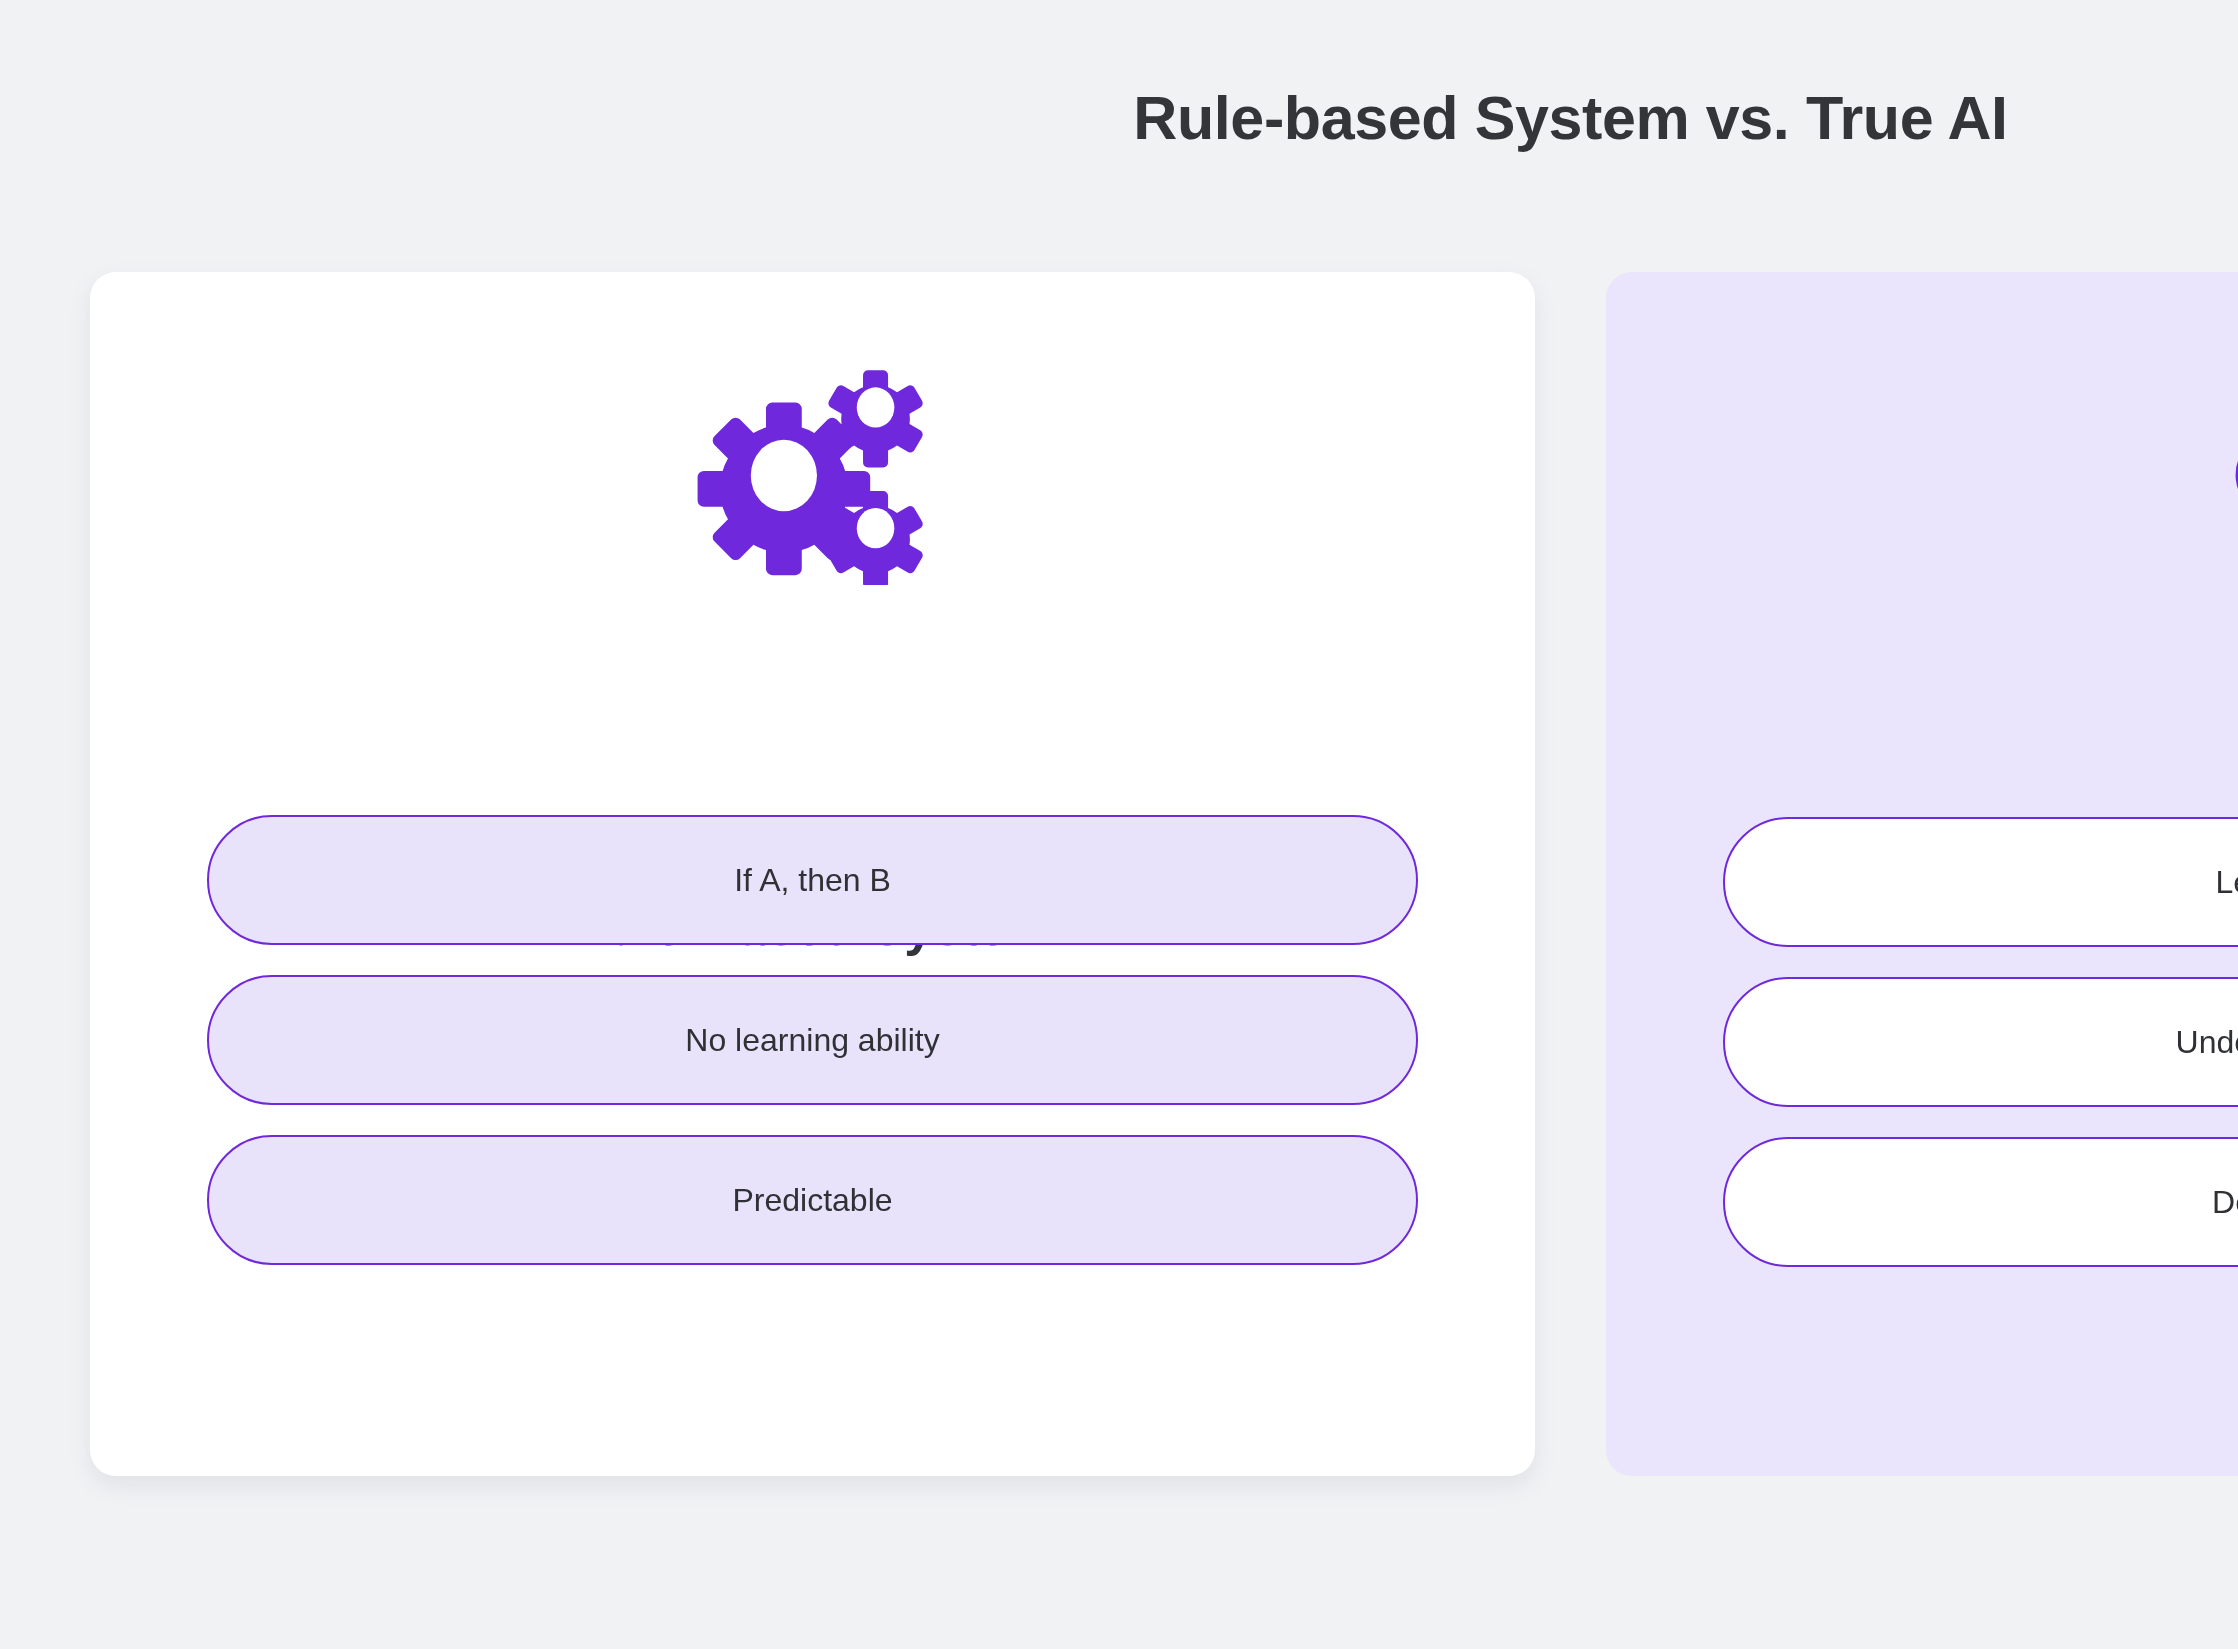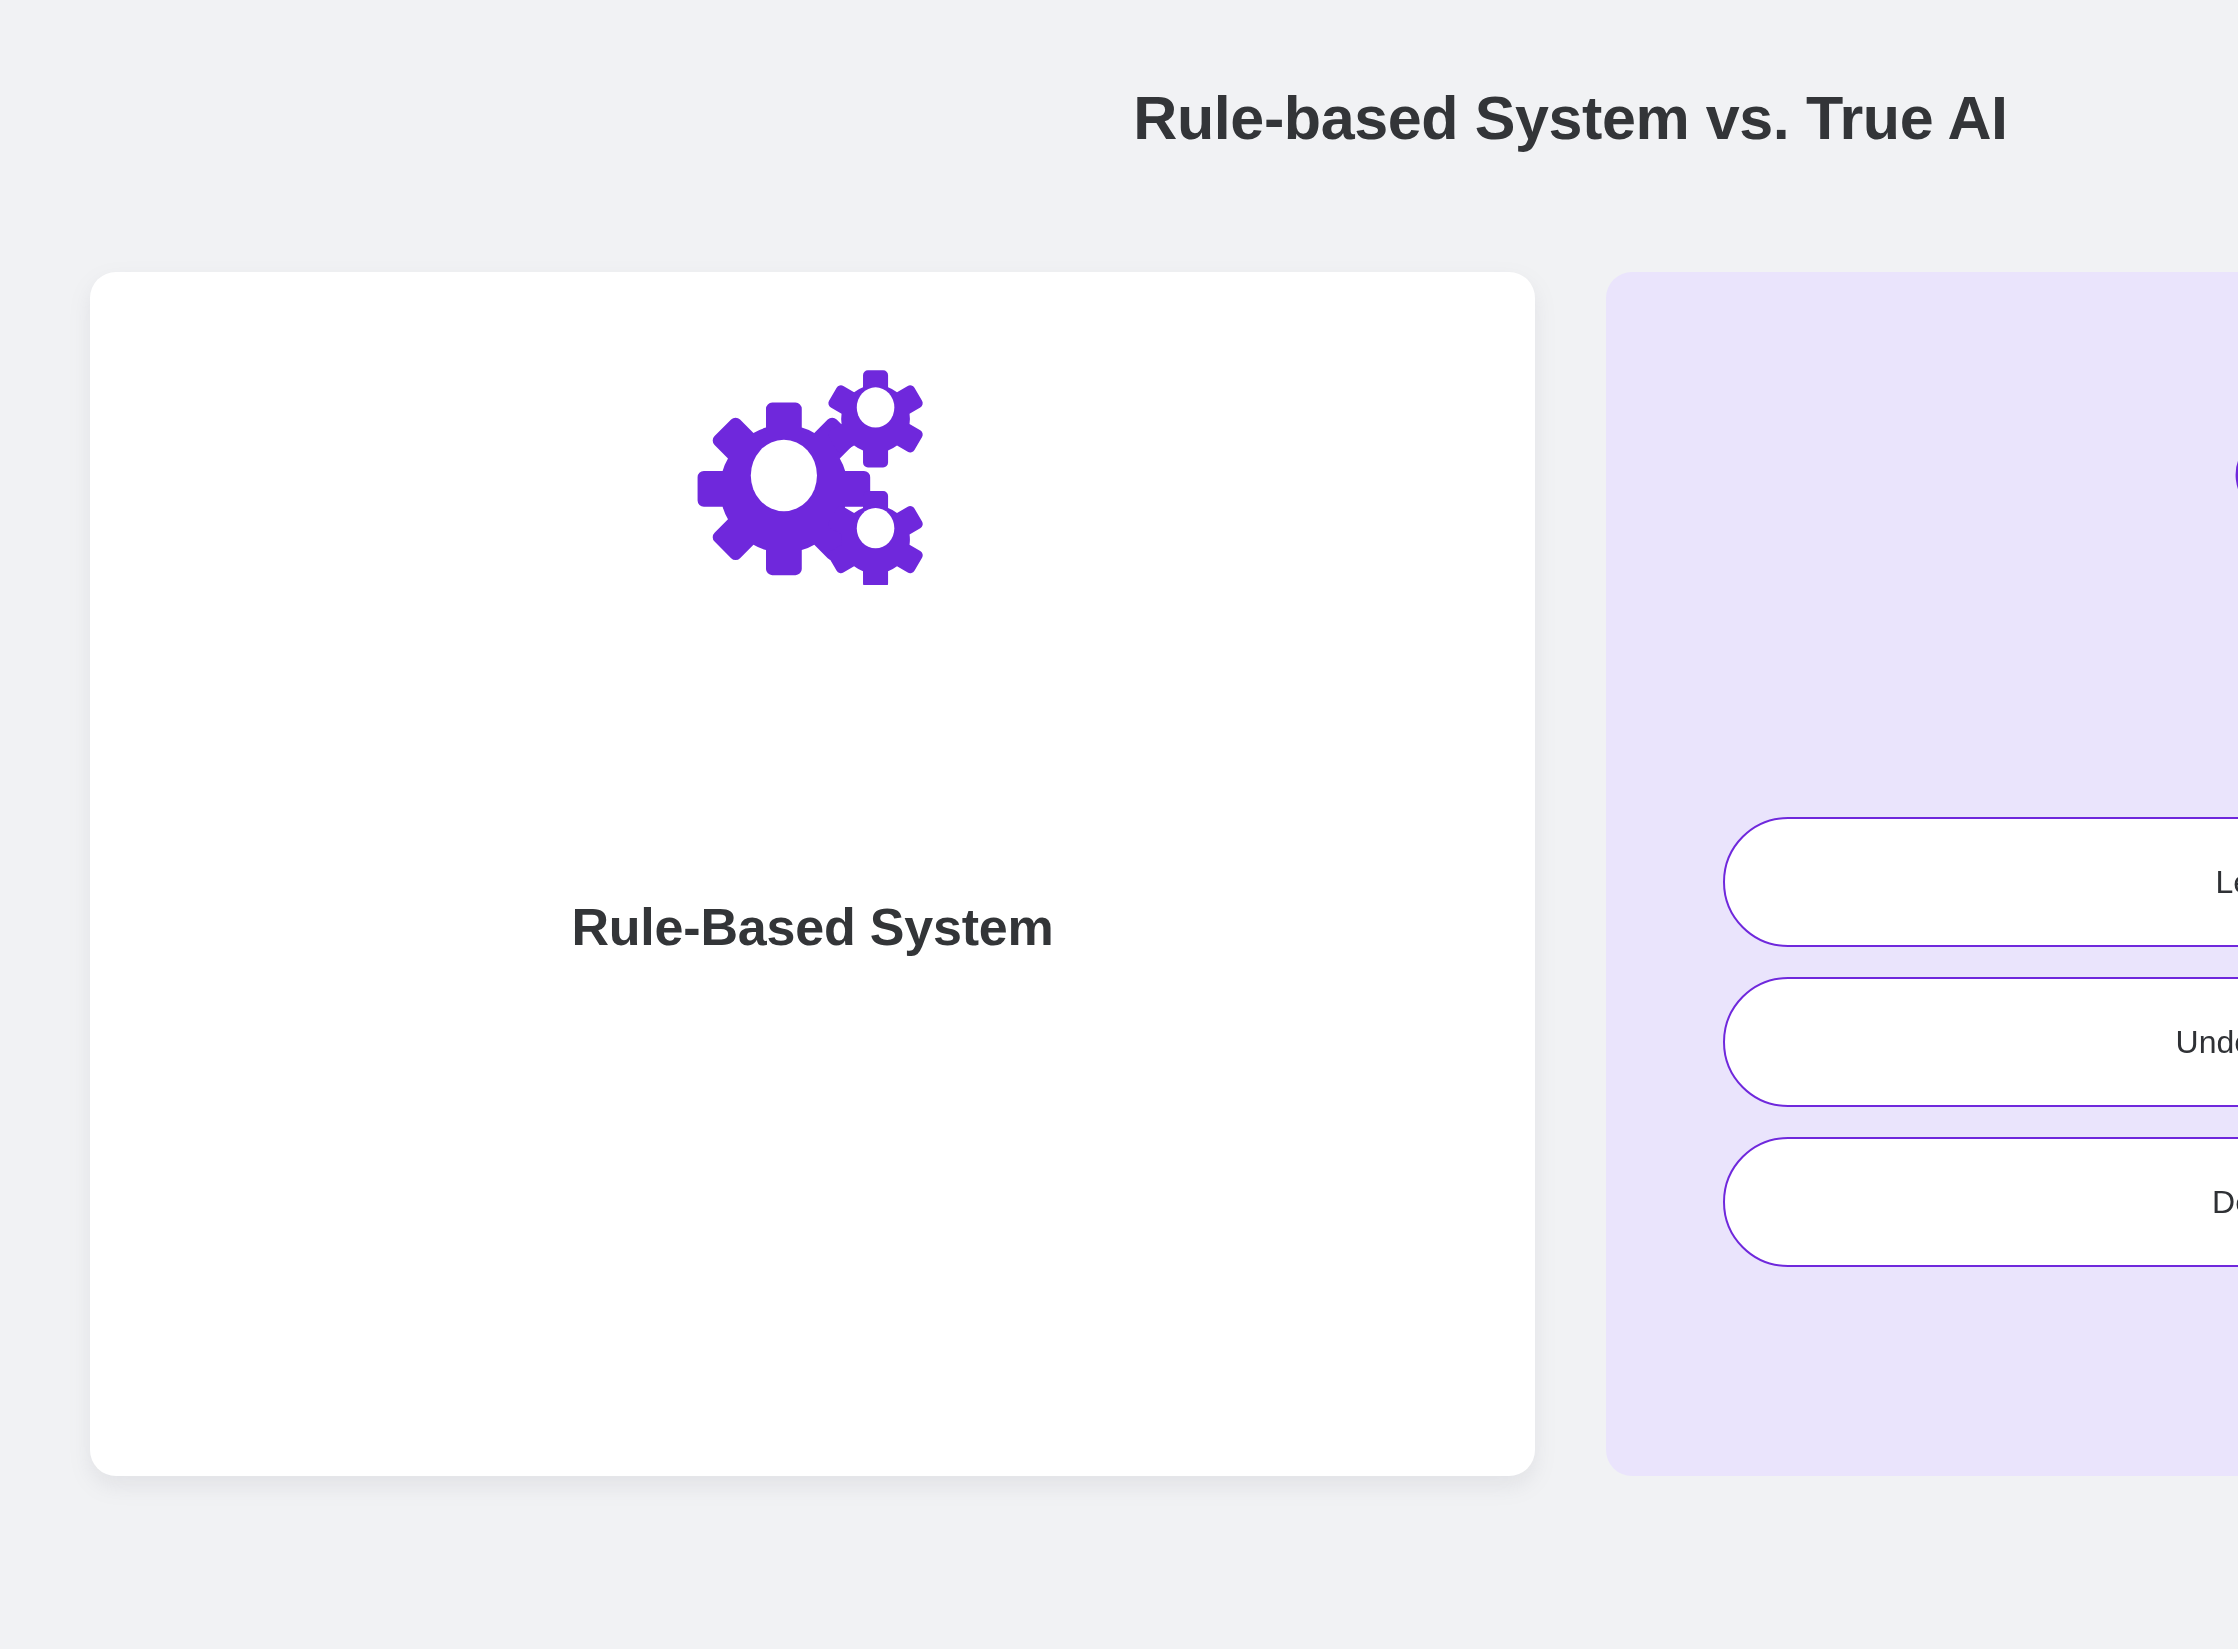--- a/index.html
+++ b/index.html
@@ -148,20 +148,25 @@
         </g>
 
         <ellipse cx="216" cy="285" rx="74" ry="80" fill="#FFFFFF"></ellipse>
         <ellipse cx="421" cy="133" rx="42" ry="45" fill="#FFFFFF"></ellipse>
         <ellipse cx="421" cy="403" rx="42" ry="45" fill="#FFFFFF"></ellipse>
       </svg>
     </div>
 
     <div class="card-heading">Rule-Based System</div>
 
+    <div class="pill-list">
+      <div class="pill pill--filled">If A, then B</div>
+      <div class="pill pill--filled">No learning ability</div>
+      <div class="pill pill--filled">Predictable</div>
+    </div>
   </div>
 
   <div class="card card--ai">
 
     <div class="icon-wrap icon-wrap--brain">
       <svg class="brain-icon" viewBox="0 0 440 500" aria-hidden="true">
         <g fill="none" stroke="#6F28DC" stroke-width="40" stroke-linecap="round" stroke-linejoin="round">
 
           <path d="M220 70
                    a62 62 0 0 0 -107 43

